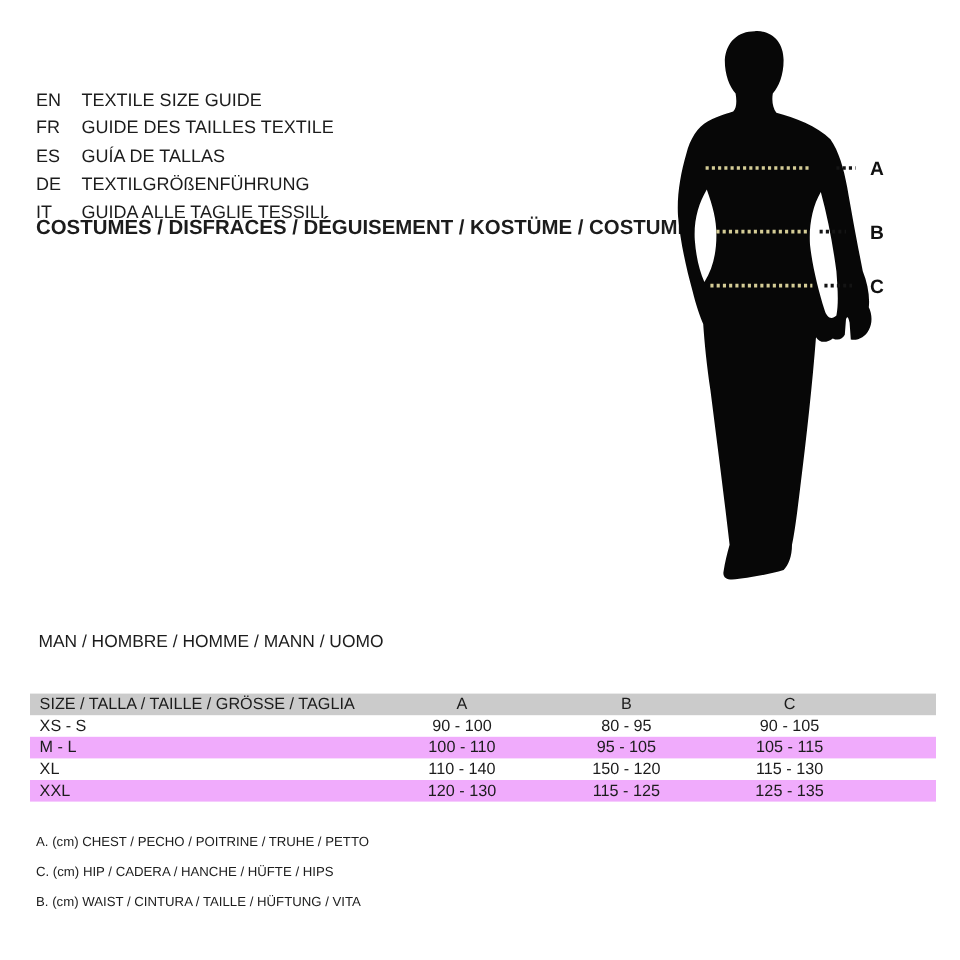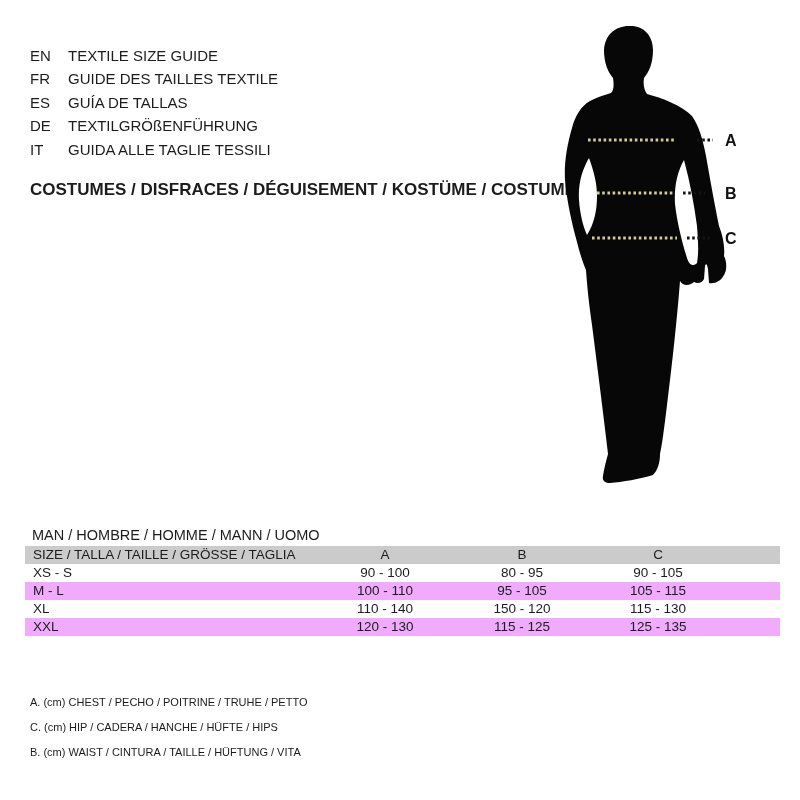--- a/index.html
+++ b/index.html
@@ -3,31 +3,31 @@
 <meta charset="utf-8">
 <style>
   html,body{margin:0;padding:0;background:#ffffff;}
   .page{
     position:relative;width:800px;height:800px;background:#ffffff;overflow:hidden;
     font-family:"Liberation Sans",sans-serif;color:#1c1c1c;
   }
   
   .lang-list{position:absolute;left:30px;top:44px;}
   .lang-row{height:23.4px;line-height:23.4px;font-size:15px;font-weight:500;white-space:nowrap;}
-  .lang-code{display:inline-block;width:38px;}
+  .lang-code{display:inline-block;width:38px;margin-top:28px;}
   
   .category-heading{
     position:absolute;left:30px;top:180px;font-size:17px;font-weight:700;white-space:nowrap;
   }
   
   .figure-wrap{position:absolute;left:556px;top:20px;width:240px;height:470px;}
   
   .man-title{position:absolute;left:32px;top:527px;font-size:14.5px;font-weight:500;white-space:nowrap;}
   
-  .size-table{position:absolute;left:25px;top:546px;width:755px;font-size:13.5px;}
+  .size-table{position:absolute;left:25px;top:578px;width:755px;font-size:13.5px;}
   .t-row{display:grid;grid-template-columns:292px 136px 138px 134px 55px;height:18px;line-height:18px;}
   .t-row.head{background:#cbcbcb;font-weight:500;}
   .t-row.alt{background:#f0abfc;}
   .cell-size{text-align:left;padding-left:8px;white-space:nowrap;}
   .cell-val{text-align:center;white-space:nowrap;}
   
   .notes{position:absolute;left:30px;top:690px;}
   .note-line{height:25px;line-height:25px;font-size:11px;font-weight:500;white-space:nowrap;}
 </style>
 </head>

